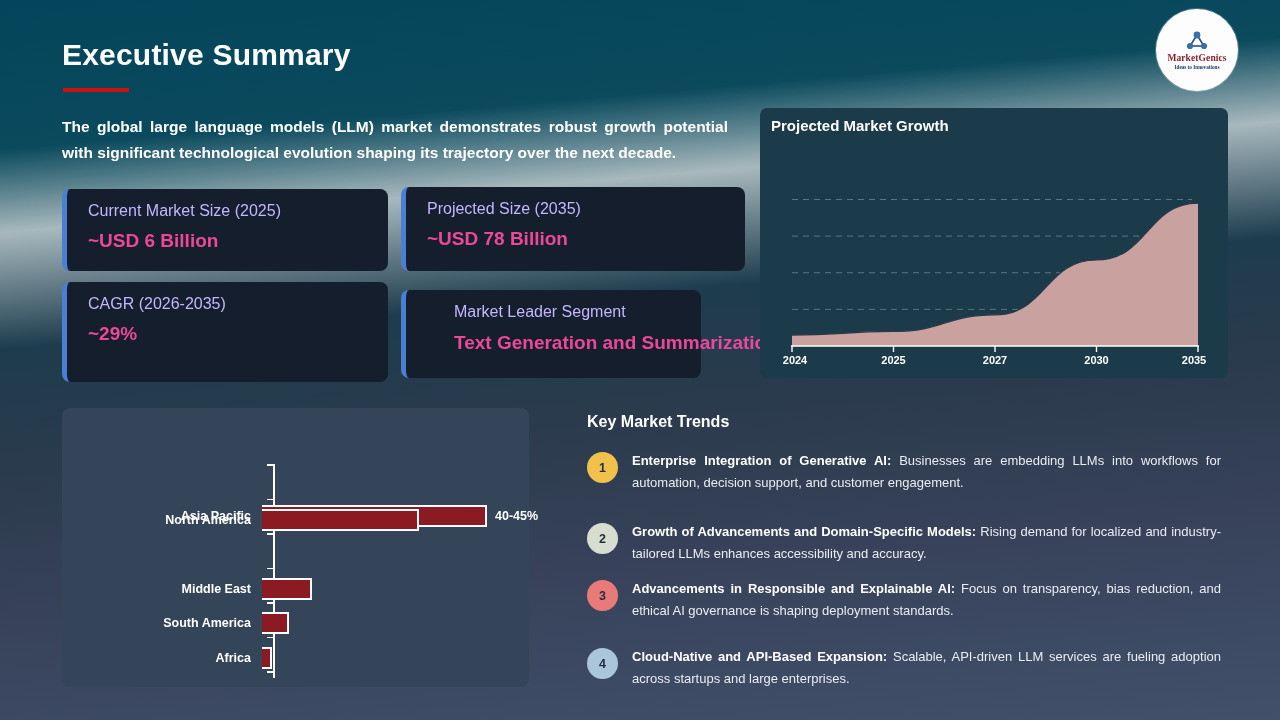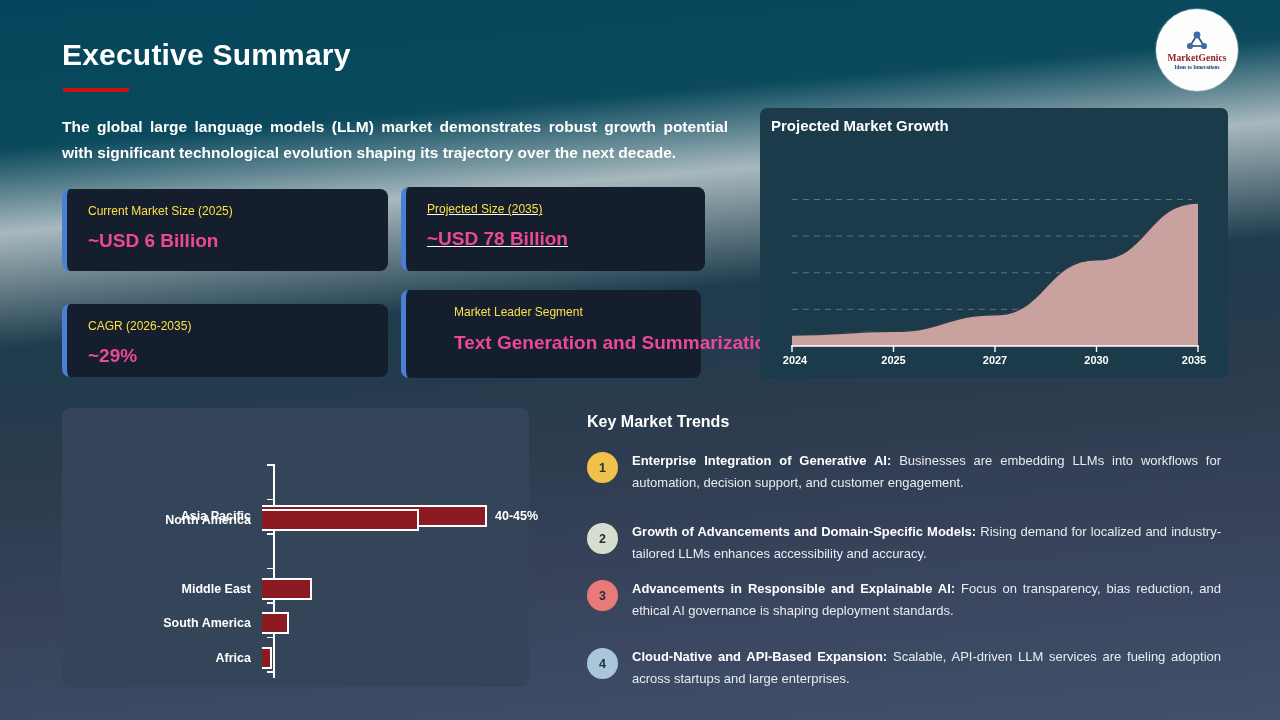--- a/index.html
+++ b/index.html
@@ -72,37 +72,37 @@
   
   .kpi {
     position: absolute;
     background: #141e2d;
     border-radius: 8px;
     border-left: 5px solid #4a7fd4;
     padding: 14px 0 10px 21px;
     overflow: visible;
   }
   .kpi-label {
-    font-size: 12px;
-    color: #fde047;
+    font-size: 16px;
+    color: #c4b5fd;
     font-weight: normal;
     line-height: 16px;
     white-space: nowrap;
   }
   .kpi-value {
     font-size: 19px;
     font-weight: bold;
     color: #ec4899;
     margin-top: 7px;
     line-height: 30px;
     white-space: nowrap;
   }
   #kpi-0 { left: 62px; top: 189px; width: 326px; height: 82px; }
-  #kpi-1 { left: 401px; top: 187px; width: 304px; height: 84px; text-decoration: underline; }
-  #kpi-2 { left: 62px; top: 304px; width: 326px; height: 73px; }
+  #kpi-1 { left: 401px; top: 187px; width: 344px; height: 84px; }
+  #kpi-2 { left: 62px; top: 282px; width: 326px; height: 100px; }
   #kpi-3 { left: 401px; top: 290px; width: 300px; height: 88px; padding-left: 48px; }
   #kpi-3 .kpi-value { font-size: 19px; line-height: 31px; }
 
   
   .panel-growth {
     position: absolute;
     left: 760px; top: 108px;
     width: 468px; height: 270px;
     background: #1b3a4a;
     border-radius: 7px;

